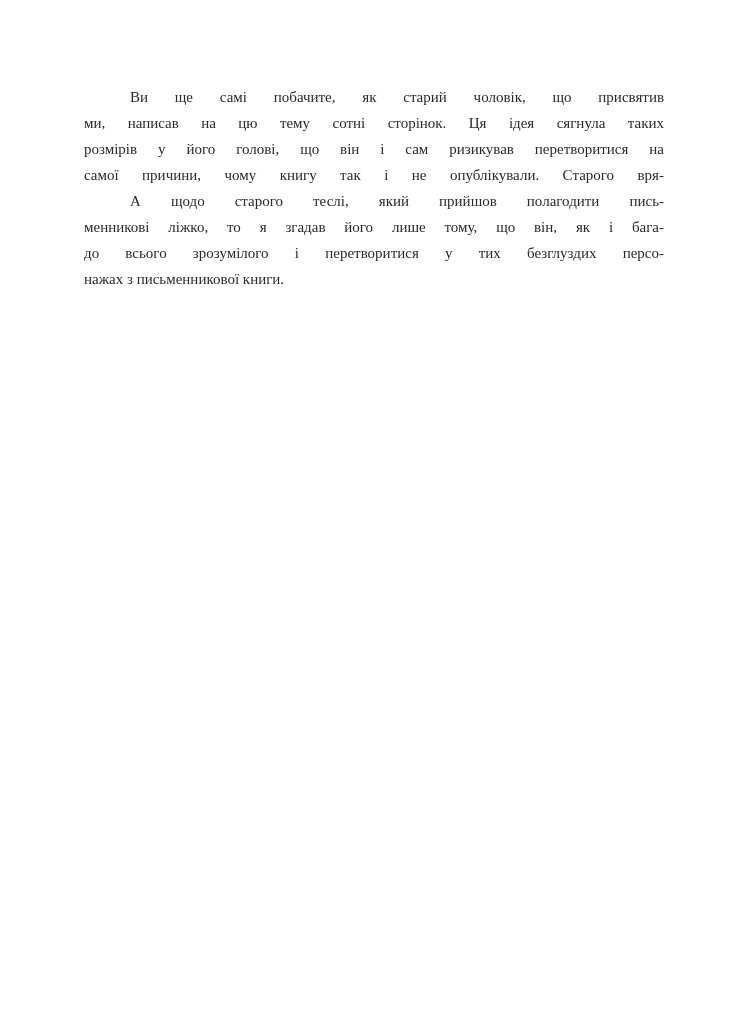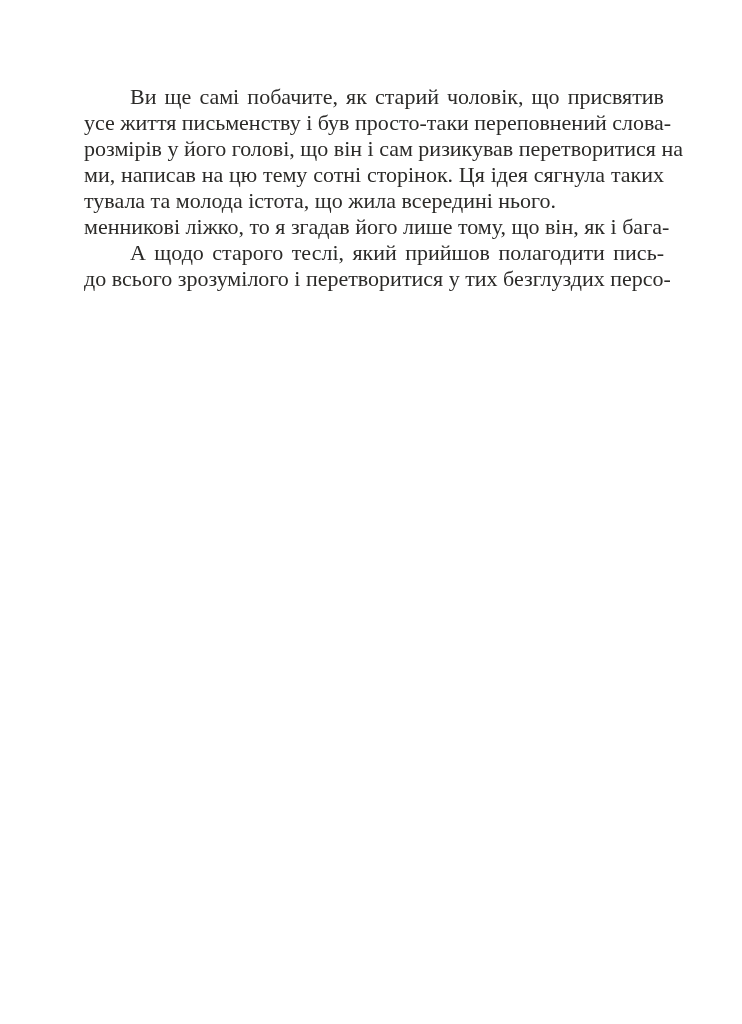--- a/index.html
+++ b/index.html
@@ -15,21 +15,21 @@
     }
     .page {
       position: absolute;
       left: 84px;
       top: 84px;
       width: 580px;
     }
     .para {
       margin: 0;
       font-family: "Liberation Serif", "DejaVu Serif", serif;
-      font-size: 22px;
+      font-size: 15px;
       line-height: 26px;
       color: #2b2a28;
       text-align: justify;
       text-align-last: left;
       text-indent: 46px;
       hyphens: manual;
     }
     .line {
       display: block;
       white-space: nowrap;
@@ -44,23 +44,23 @@
     }
     .para .line { text-indent: 0; }
     .para .line.first { text-indent: 46px; }
   </style>
 </head>
 <body>
 
 <div class="page">
   <p class="para">
     <span class="line first">Ви ще самі побачите, як старий чоловік, що присвятив</span>
-    <span class="line">усе життя письменству і був просто-таки переповнений слова-</span>
+    <span class="line">ми, написав на цю тему сотні сторінок. Ця ідея сягнула таких</span>
     <span class="line">розмірів у його голові, що він і сам ризикував перетворитися на</span>
-    <span class="line">ми, написав на цю тему сотні сторінок. Ця ідея сягнула таких</span>
-    <span class="line last">тувала та молода істота, що жила всередині нього.</span>
+    <span class="line">самої причини, чому книгу так і не опублікували. Старого вря-</span>
   </p>
   <p class="para">
+    <span class="line first">А щодо старого теслі, який прийшов полагодити пись-</span>
     <span class="line">менникові ліжко, то я згадав його лише тому, що він, як і бага-</span>
-    <span class="line first">А щодо старого теслі, який прийшов полагодити пись-</span>
     <span class="line">до всього зрозумілого і перетворитися у тих безглуздих персо-</span>
+    <span class="line last">нажах з письменникової книги.</span>
   </p>
 </div>
 
 </body></html>

